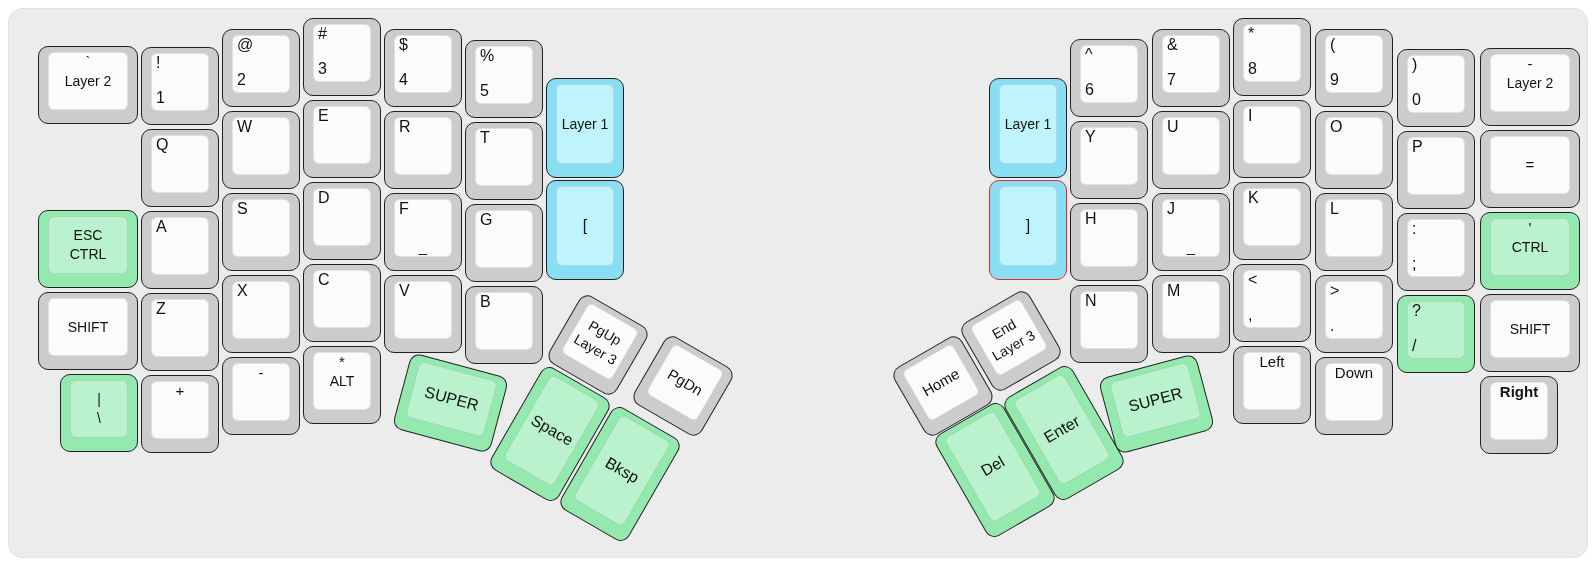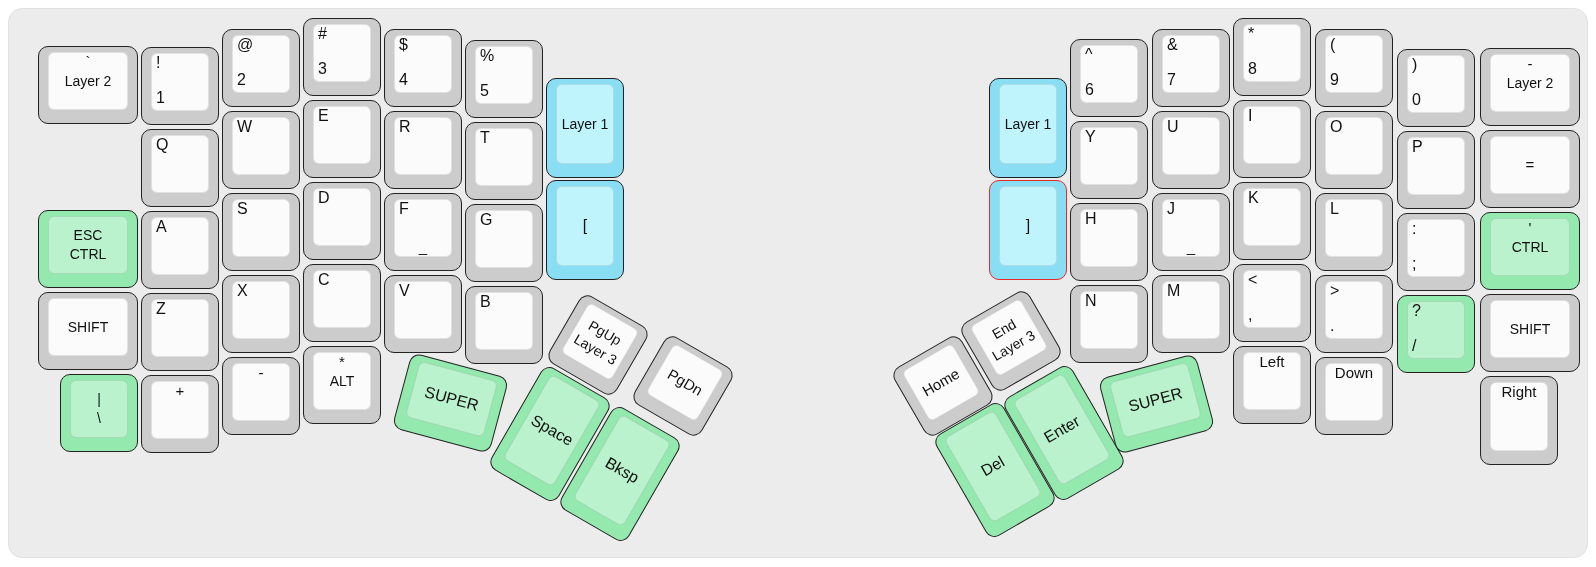--- a/index.html
+++ b/index.html
@@ -287,21 +287,21 @@
     </div>
     <div class="key" style="left: 1480px; top: 212px; width: 100px; height: 78px; background: rgb(147, 233, 174); border-color: rgb(34, 34, 34);">
       <div class="cap" style="background: rgb(185, 242, 204);"></div>
       <div class="lbl tc">'</div>
       <div class="lbl cc"><div>CTRL</div></div>
     </div>
     <div class="key" style="left: 1480px; top: 294px; width: 100px; height: 78px; background: rgb(204, 204, 204); border-color: rgb(34, 34, 34);">
       <div class="cap" style="background: rgb(251, 251, 251);"></div>
       <div class="lbl cc"><div>SHIFT</div></div>
     </div>
-    <div class="key" style="left: 1480px; top: 376px; width: 78px; height: 89px; background: rgb(204, 204, 204); border-color: rgb(34, 34, 34);">
+    <div class="key" style="left: 1480px; top: 376px; width: 78px; height: 78px; background: rgb(204, 204, 204); border-color: rgb(34, 34, 34); font-weight: bold;">
       <div class="cap" style="background: rgb(251, 251, 251);"></div>
       <div class="lbl tc">Right</div>
     </div>
     <div class="key" style="left: 904px; top: 347px; width: 78px; height: 78px; background: rgb(204, 204, 204); border-color: rgb(34, 34, 34); transform: rotate(-30deg); transform-origin: 50% 50%;">
       <div class="cap" style="background: rgb(251, 251, 251);"></div>
       <div class="lbl cc mid"><div>Home</div></div>
     </div>
     <div class="key" style="left: 972px; top: 302px; width: 78px; height: 78px; background: rgb(204, 204, 204); border-color: rgb(34, 34, 34); transform: rotate(-30deg); transform-origin: 50% 50%;">
       <div class="cap" style="background: rgb(251, 251, 251);"></div>
       <div class="lbl cc twoline"><div>End</div><div>Layer 3</div></div>

